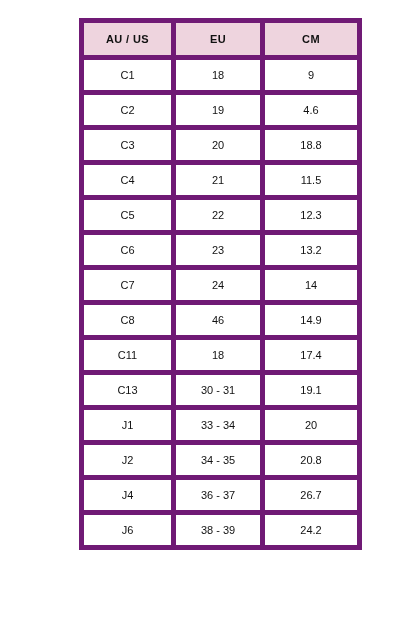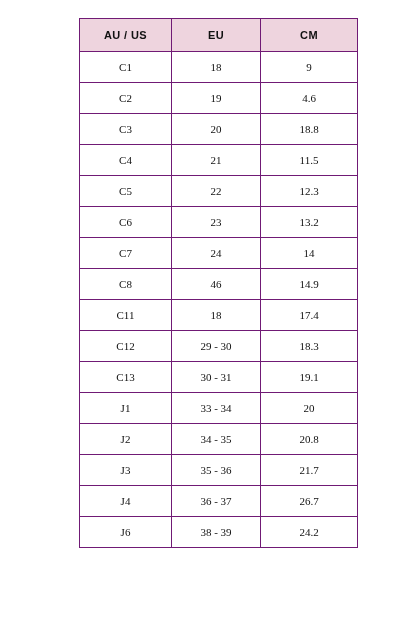--- a/index.html
+++ b/index.html
@@ -20,38 +20,37 @@
     top: 18px;
     width: 278px;
   }
   table.size-chart {
     border-collapse: collapse;
     width: 278px;
     table-layout: fixed;
   }
   table.size-chart th,
   table.size-chart td {
-    border: 1px solid #701a75;
+    border: 5px solid #701a75;
     text-align: center;
     vertical-align: middle;
     color: #111111;
   }
   table.size-chart th {
     background: #eed4de;
     font-size: 11px;
     font-weight: bold;
     height: 30px;
     letter-spacing: 0.4px;
   }
   table.size-chart td {
     background: #ffffff;
     font-size: 11px;
     font-weight: normal;
     height: 28px;
-    font-family: Liberation Serif, serif;
   }
   col.c-au { width: 92px; }
   col.c-eu { width: 89px; }
   col.c-cm { width: 97px; }
 </style>
 </head>
 <body>
 
 <div class="table-wrap">
   <table class="size-chart">
@@ -107,43 +106,33 @@
           <td>C8</td>
           <td>46</td>
           <td>14.9</td>
         </tr>
         <tr>
           <td>C11</td>
           <td>18</td>
           <td>17.4</td>
         </tr>
         <tr>
-          <td>C12</td>
-          <td>29 - 30</td>
-          <td>18.3</td>
-        </tr>
-        <tr>
           <td>C13</td>
           <td>30 - 31</td>
           <td>19.1</td>
         </tr>
         <tr>
           <td>J1</td>
           <td>33 - 34</td>
           <td>20</td>
         </tr>
         <tr>
           <td>J2</td>
           <td>34 - 35</td>
           <td>20.8</td>
-        </tr>
-        <tr>
-          <td>J3</td>
-          <td>35 - 36</td>
-          <td>21.7</td>
         </tr>
         <tr>
           <td>J4</td>
           <td>36 - 37</td>
           <td>26.7</td>
         </tr>
         <tr>
           <td>J6</td>
           <td>38 - 39</td>
           <td>24.2</td>

